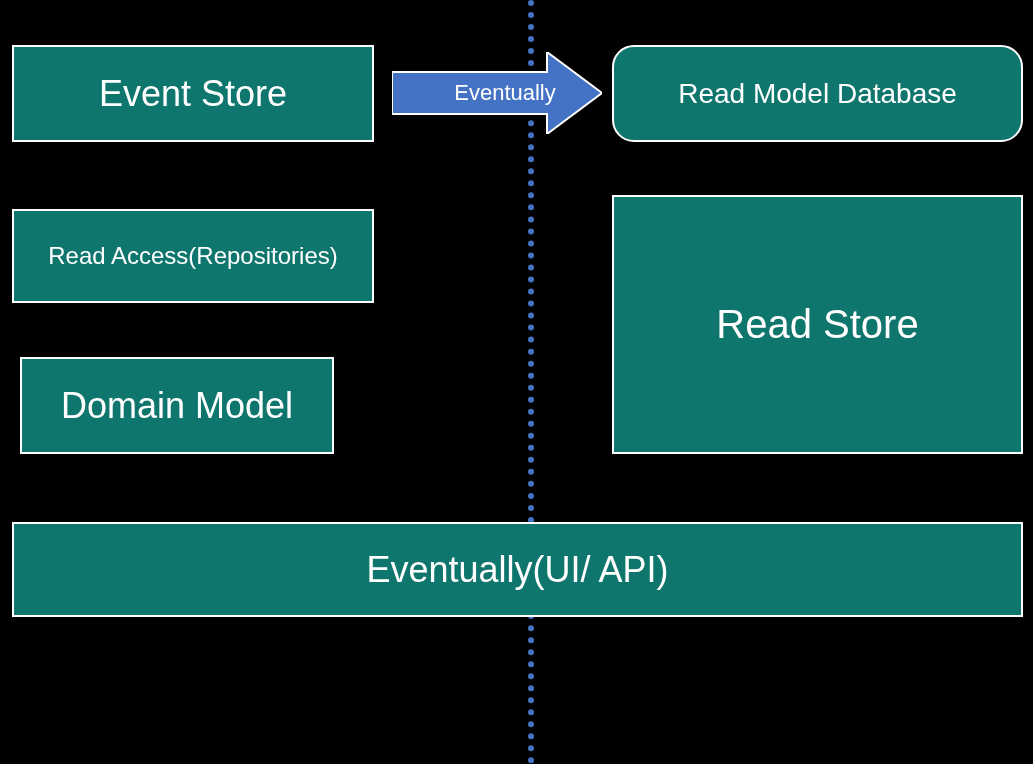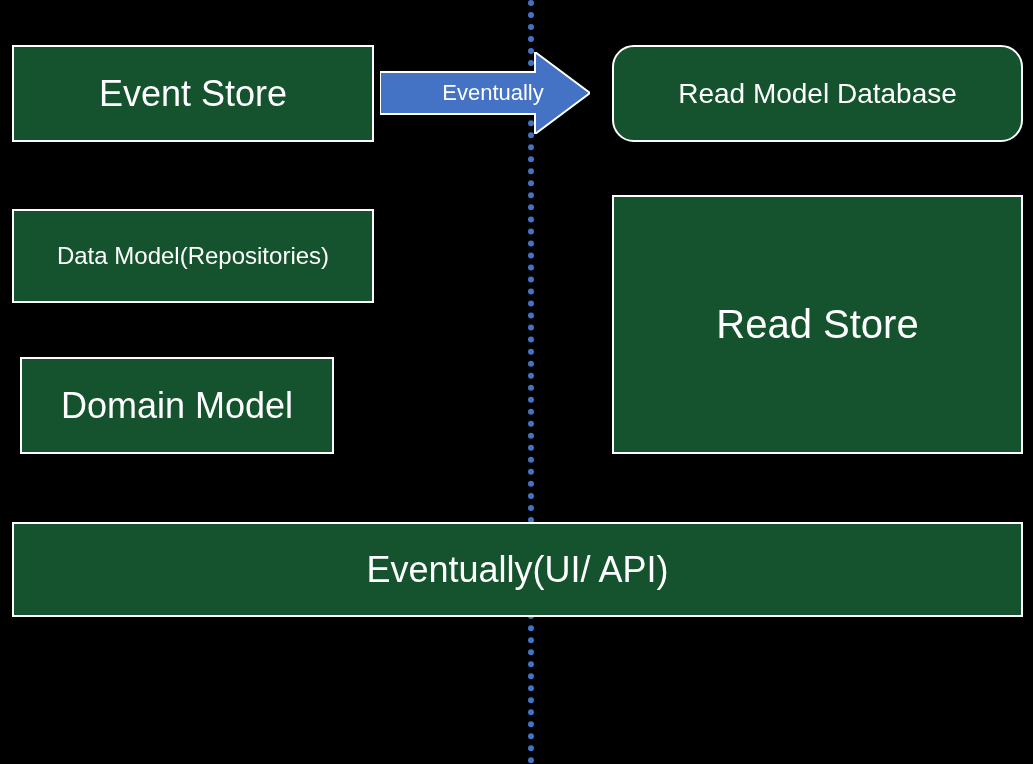--- a/index.html
+++ b/index.html
@@ -7,21 +7,21 @@
       width: 1033px;
       height: 764px;
       background: #000;
       position: relative;
       font-family: "Segoe UI Light", "Segoe UI", -apple-system, sans-serif;
       font-weight: 300;
       overflow: hidden;
     }
     .box {
       position: absolute;
-      background: #14532d;
+      background: #0f766e;
       border: 2px solid #fff;
       color: #fff;
       display: flex;
       align-items: center;
       justify-content: center;
       text-align: center;
     }
     .event-store {
       left: 12px;
       top: 45px;
@@ -61,21 +61,21 @@
     }
     .interface {
       left: 12px;
       top: 522px;
       width: 1011px;
       height: 95px;
       font-size: 36px;
     }
     .arrow {
       position: absolute;
-      left: 380px;
+      left: 392px;
       top: 52px;
       width: 210px;
       height: 82px;
       display: flex;
       align-items: center;
       justify-content: center;
       padding-left: 40px;
     }
     .arrow svg {
       position: absolute;
@@ -103,21 +103,21 @@
 </head>
 <body>
 
 <div class="divider"></div>
 
 <div class="box event-store">
   <span>Event Store</span>
 </div>
 
 <div class="box data-access">
-  <span>Data Model(Repositories)</span>
+  <span>Read Access(Repositories)</span>
 </div>
 
 <div class="box domain-model">
   <span>Domain Model</span>
 </div>
 
 <div class="box read-model-db">
   <span>Read Model Database</span>
 </div>
 

